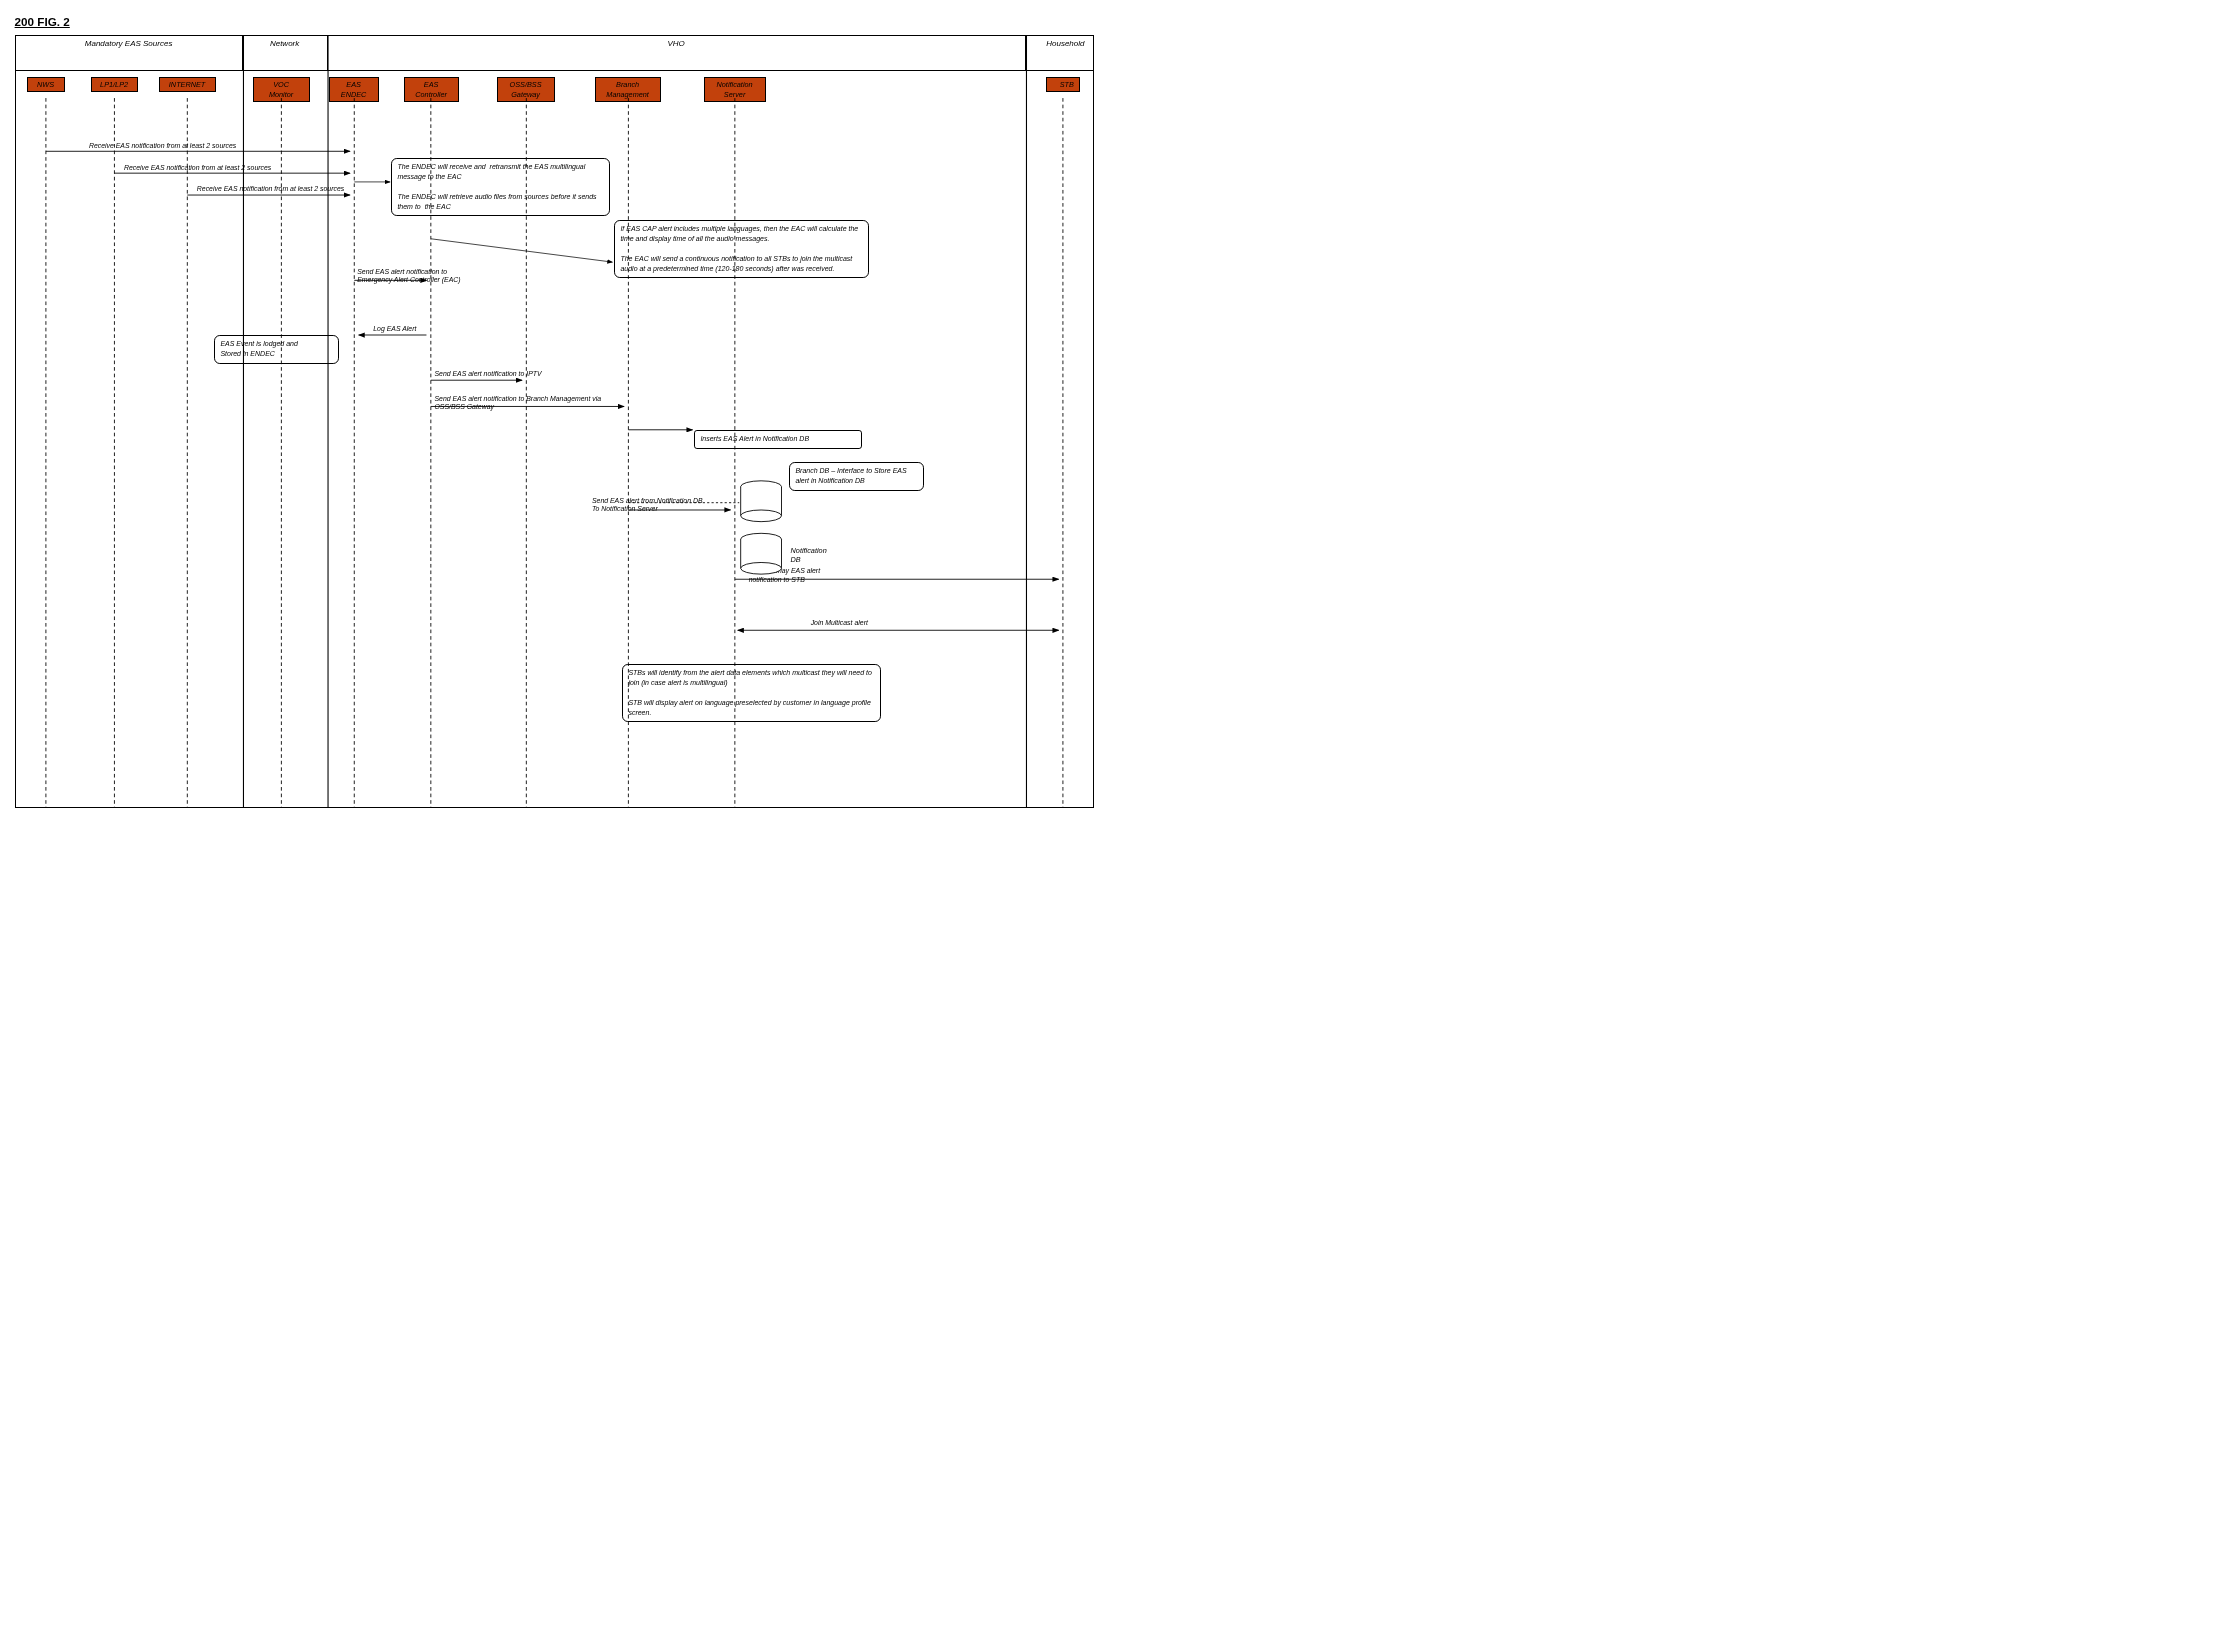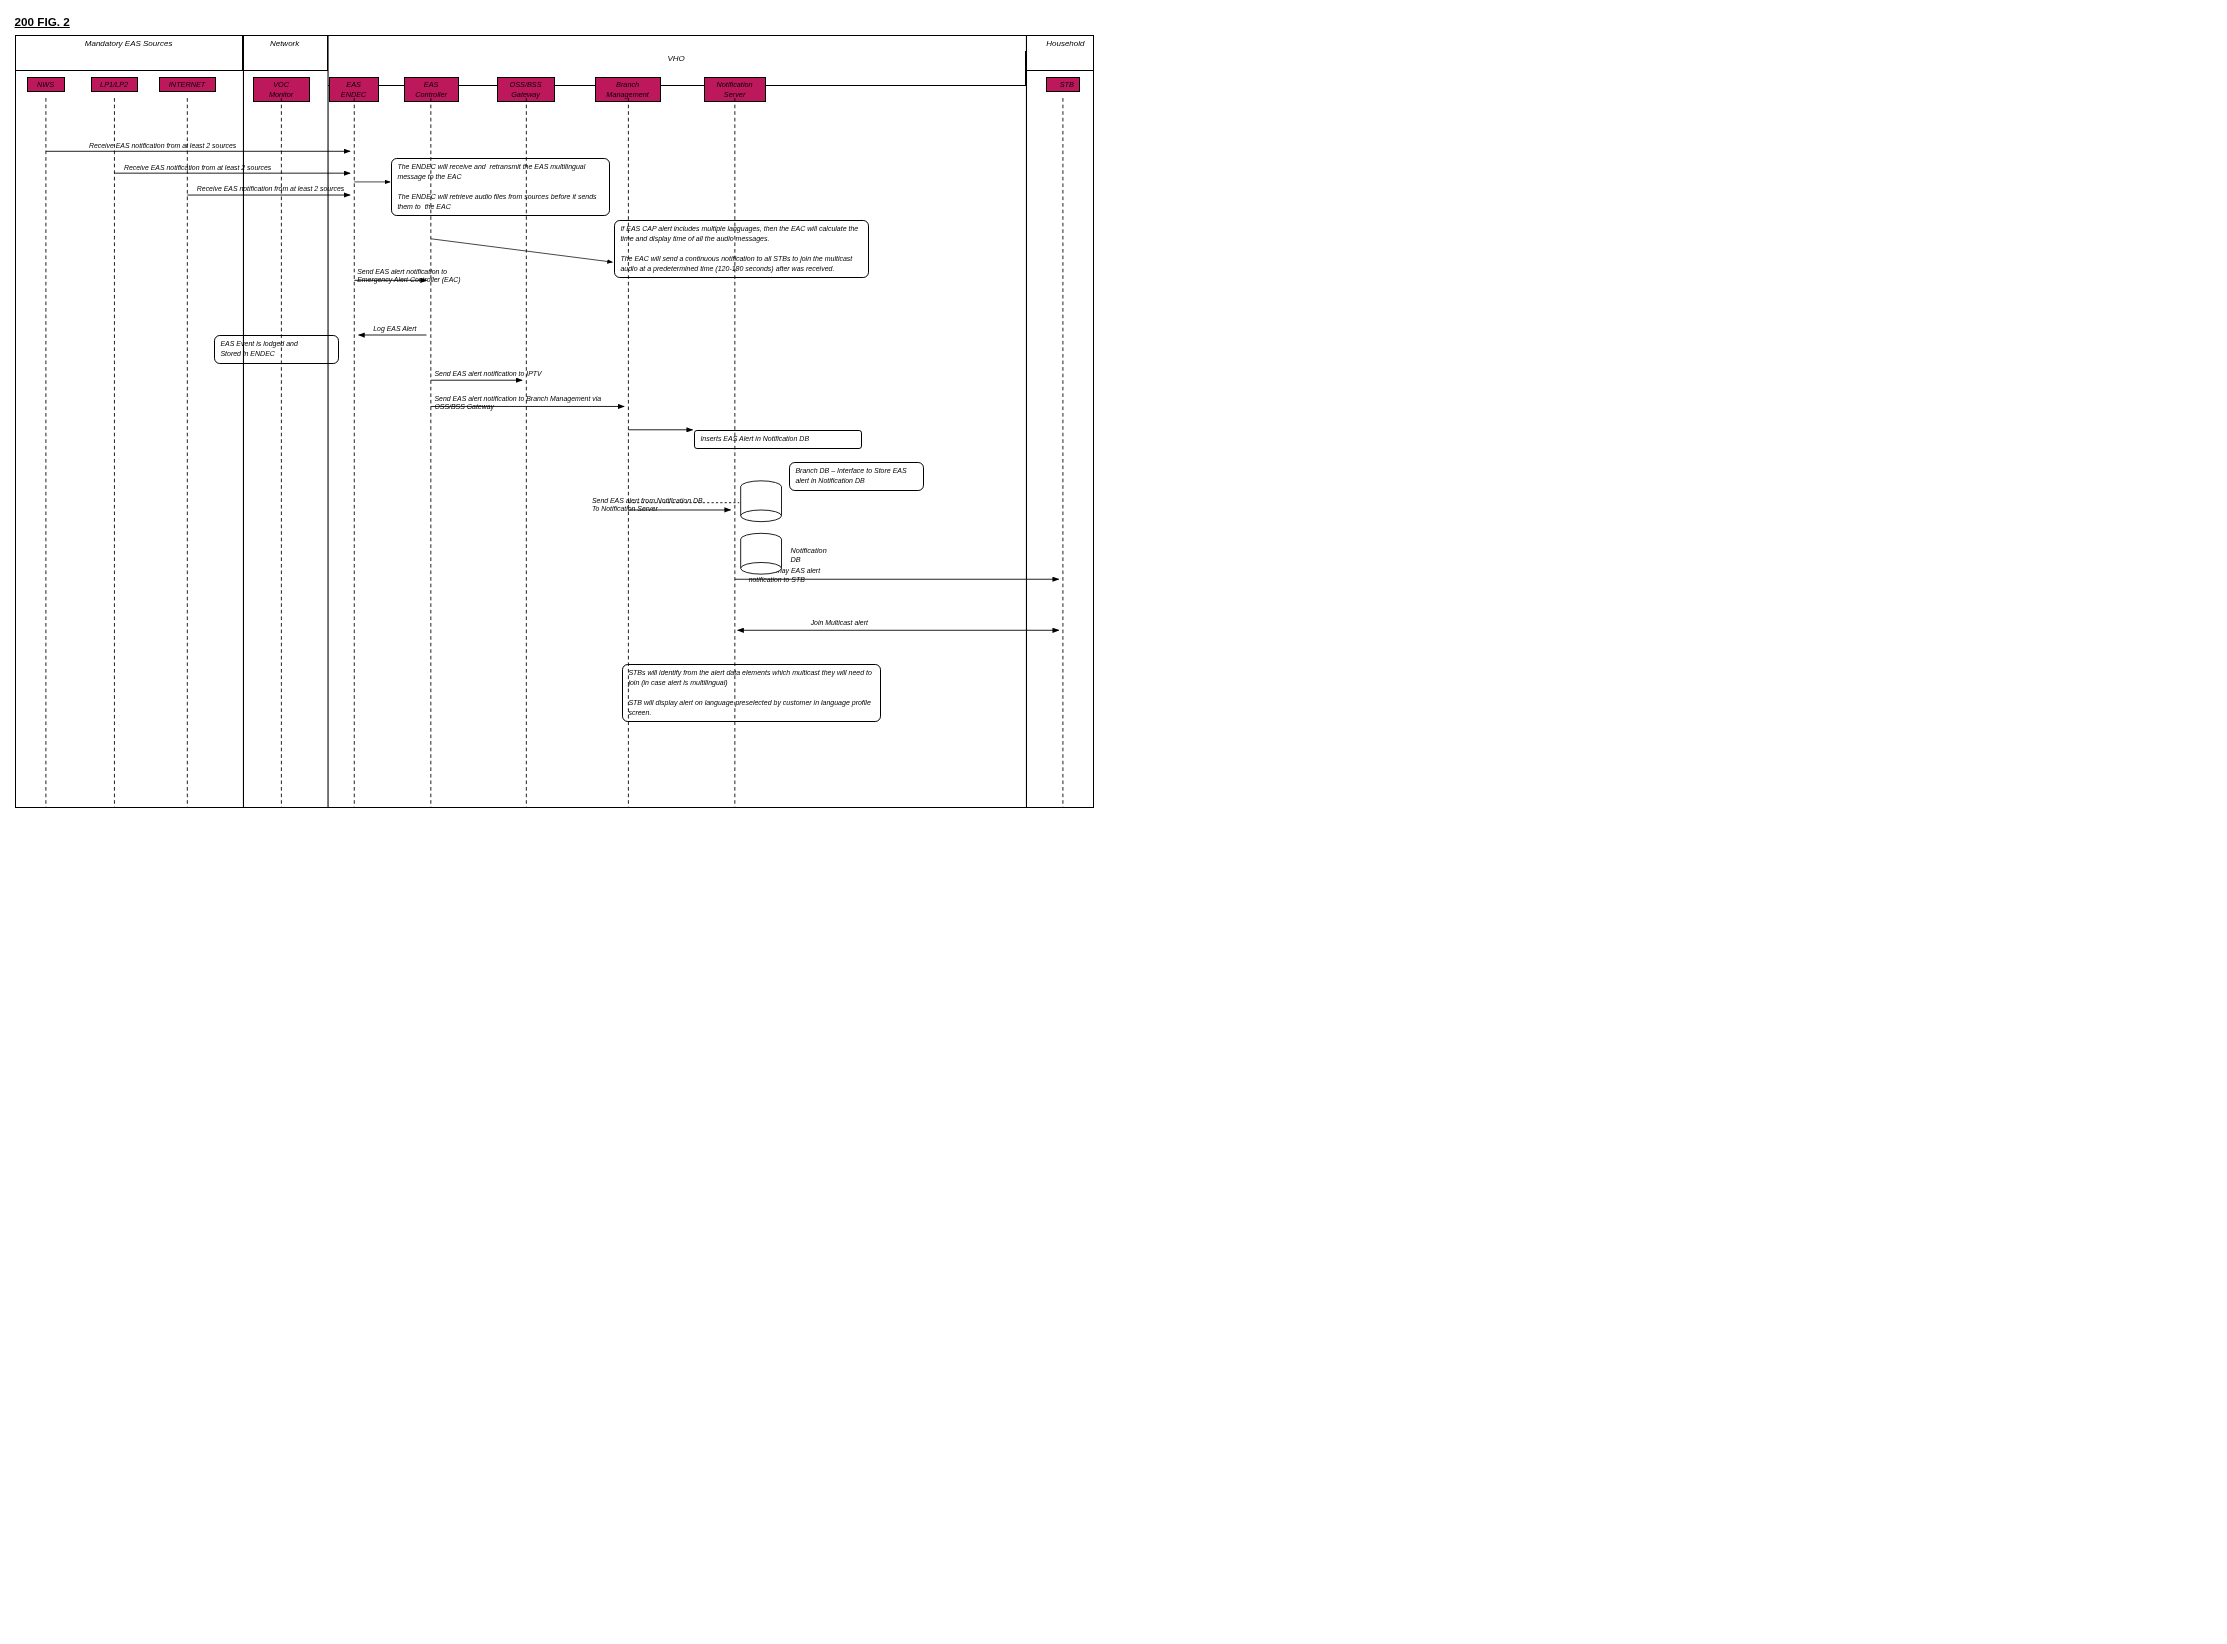--- a/index.html
+++ b/index.html
@@ -37,21 +37,21 @@
       font-size: 8px;
       font-weight: normal;
     }
     
     .entity-box {
       position: absolute;
       border: 1.1px solid #000;
       text-align: center;
       padding: 2.2px 3.6px;
       font-size: 7.3px;
-      background: #be185d;
+      background: #c2410c;
     }
     svg.arrows-layer {
       position: absolute;
       top: 0; left: 0;
       width: 1079px;
       height: 773px;
       pointer-events: none;
     }
     
     .note-box {
@@ -68,21 +68,21 @@
 <body>
 
 <div class="page-title">
   <span>200 FIG. 2</span>
 </div>
 
 <div class="diagram-container">
 
   <div class="section-header" style="left:0;width:227px;top:0;height:35px;">Mandatory EAS Sources</div>
   <div class="section-header" style="left:227px;width:85px;top:0;height:35px;">Network</div>
-  <div class="section-header" style="left:312px;width:698px;top:15px;height:35px;border-right:1.1px solid #000;">VHO</div>
+  <div class="section-header" style="left:312px;width:698px;top:0;height:35px;border-right:1.1px solid #000;">VHO</div>
   <div class="section-header" style="left:1010px;width:69px;top:0;height:35px;border-right:none;padding-left:12px;">Household</div>
 
   <div class="entity-box" style="left:11px;top:41px;width:38px;">NWS</div>
 
   <div class="entity-box" style="left:75px;top:41px;width:47px;">LP1/LP2</div>
 
   <div class="entity-box" style="left:143px;top:41px;width:57px;">INTERNET</div>
 
   <div class="entity-box" style="left:237px;top:41px;width:57px;line-height:1.3;">VOC<br>Monitor</div>
 

